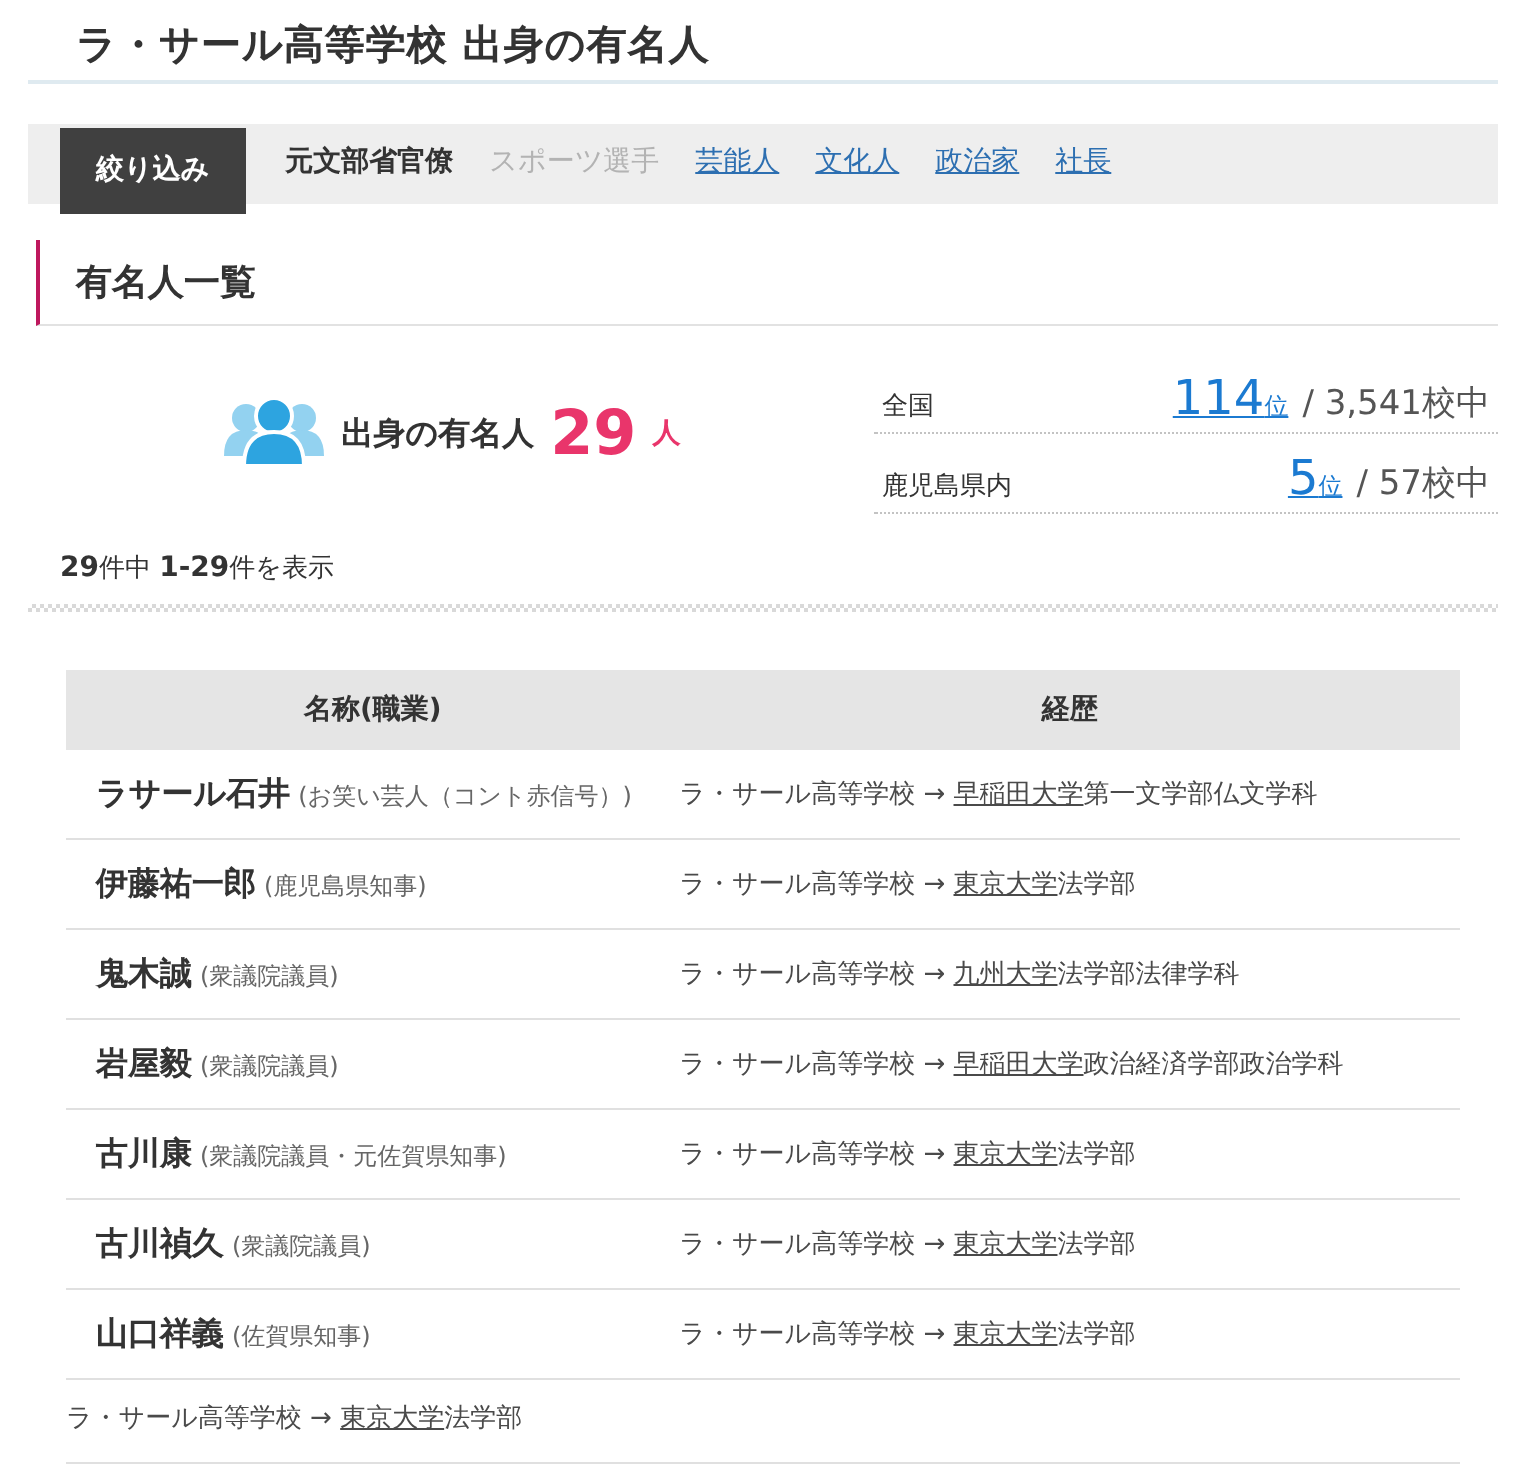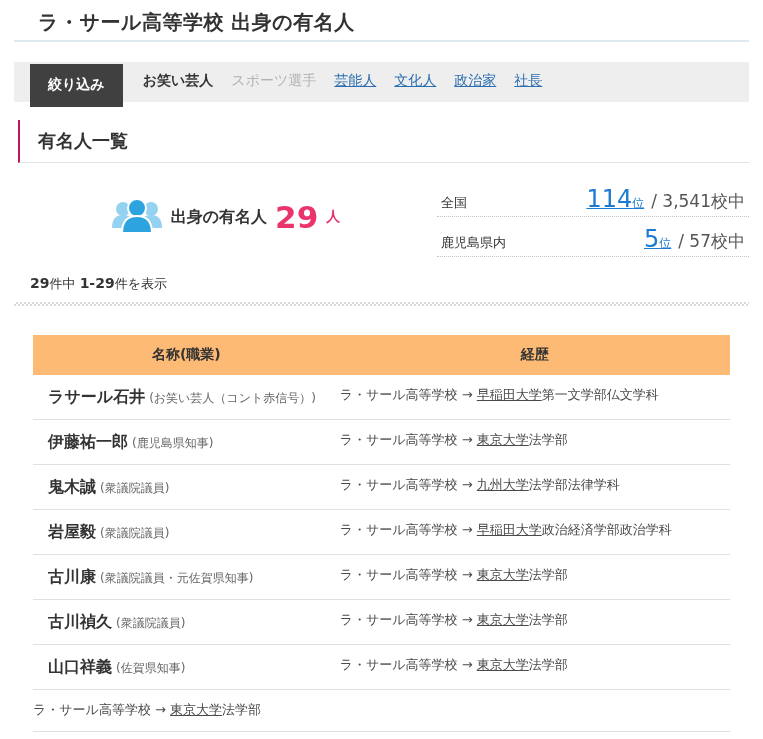--- a/index.html
+++ b/index.html
@@ -71,47 +71,47 @@
     margin-top:9px; height:4px;
     background-image:
       linear-gradient(45deg,#d9d9d9 25%,transparent 25%,transparent 75%,#d9d9d9 75%),
       linear-gradient(45deg,#d9d9d9 25%,transparent 25%,transparent 75%,#d9d9d9 75%);
     background-size:4px 4px; background-position:0 0,2px 2px;
   }
 
   
   .people-table { margin:29px 19px 0 19px; }
   .thead {
-    display:flex; background:#fdba74; height:40px; align-items:center;
+    display:flex; background:#e5e5e5; height:40px; align-items:center;
   }
   .th { font-size:14px; font-weight:bold; color:#333; text-align:center; }
   .th-name { width:44%; }
   .th-career { width:56%; }
   .trow {
-    display:flex; align-items:flex-start; border-bottom:1px solid #e0e0e0;
+    display:flex; align-items:flex-end; border-bottom:1px solid #e0e0e0;
     padding:10px 0; min-height:42px;
   }
   .cell-name { width:44%; padding:0 22px 0 15px; line-height:1.5; }
   .person-name { font-size:16px; font-weight:bold; color:#333; }
   .person-occ { font-size:12px; color:#666; margin-left:4px; }
   .cell-career { width:56%; font-size:13px; color:#4a4a4a; line-height:1.6; padding-right:10px; }
   .career-link { color:#4a4a4a; text-decoration:underline; cursor:pointer; }
 </style>
 </head>
 <body>
 
 <div class="container">
 
   <h1 class="page-title">ラ・サール高等学校 出身の有名人</h1>
   <div class="title-rule"></div>
 
   <div class="filter-bar">
     <button class="filter-button">絞り込み</button>
     <nav class="filter-tabs">
-      <span class="tab active">お笑い芸人</span>
+      <span class="tab active">元文部省官僚</span>
       <span class="tab disabled">スポーツ選手</span>
       <a class="tab link">芸能人</a>
       <a class="tab link">文化人</a>
       <a class="tab link">政治家</a>
       <a class="tab link">社長</a>
     </nav>
   </div>
 
   <h2 class="section-heading">有名人一覧</h2>
 

